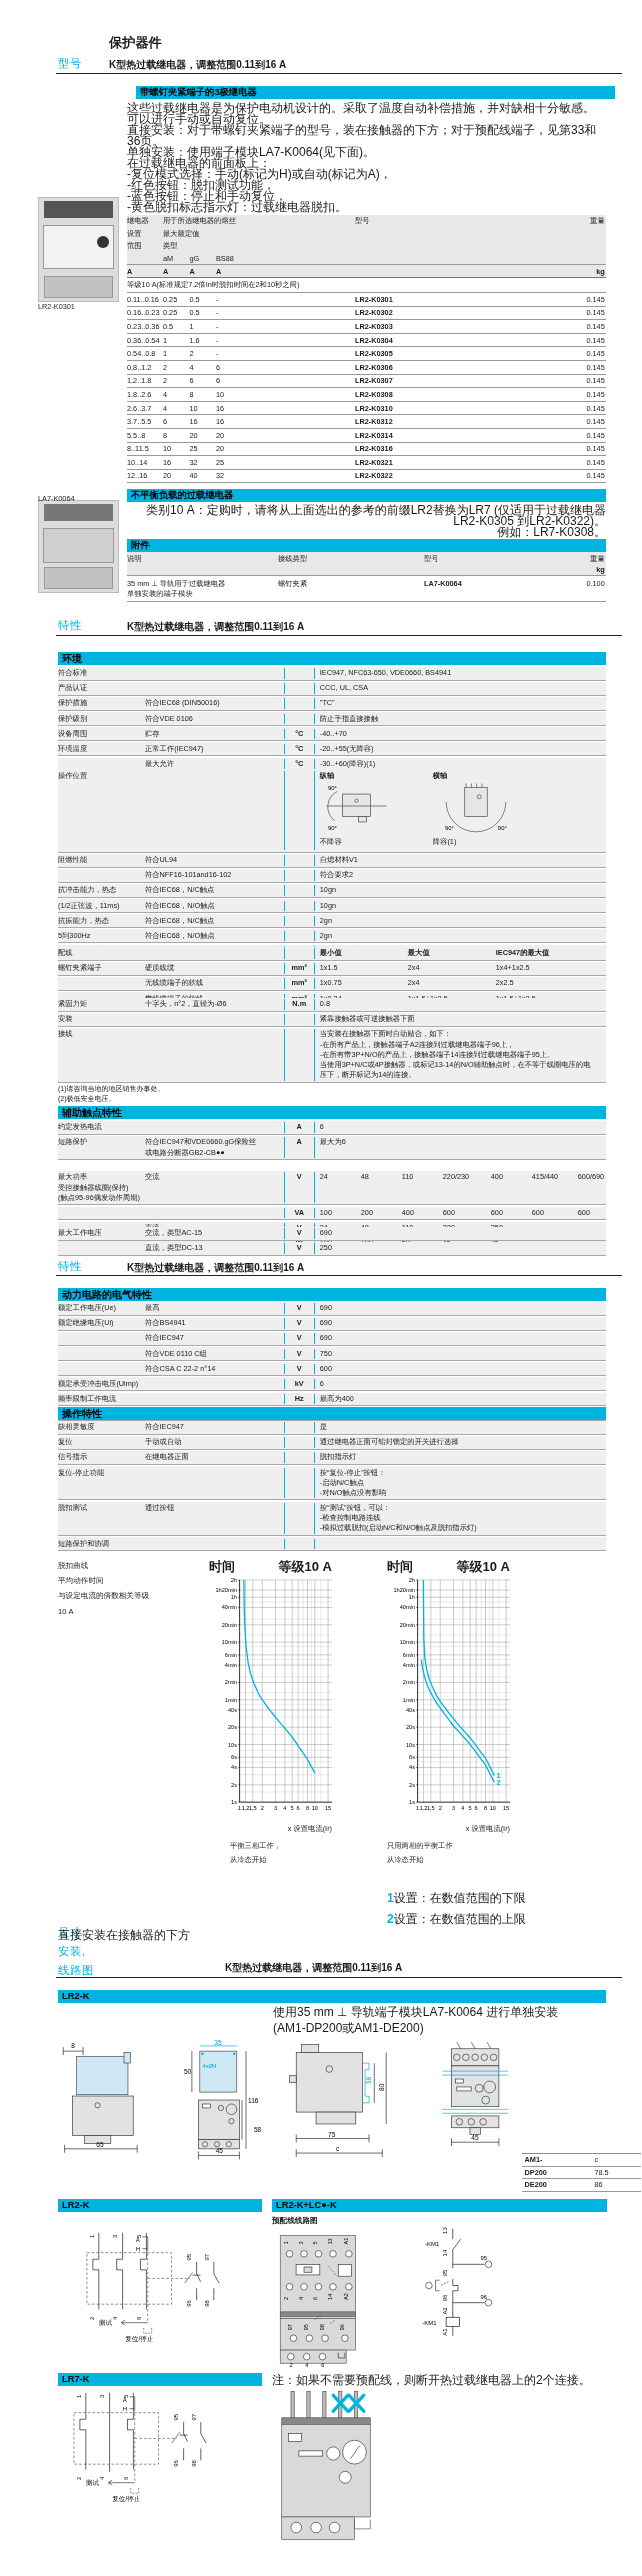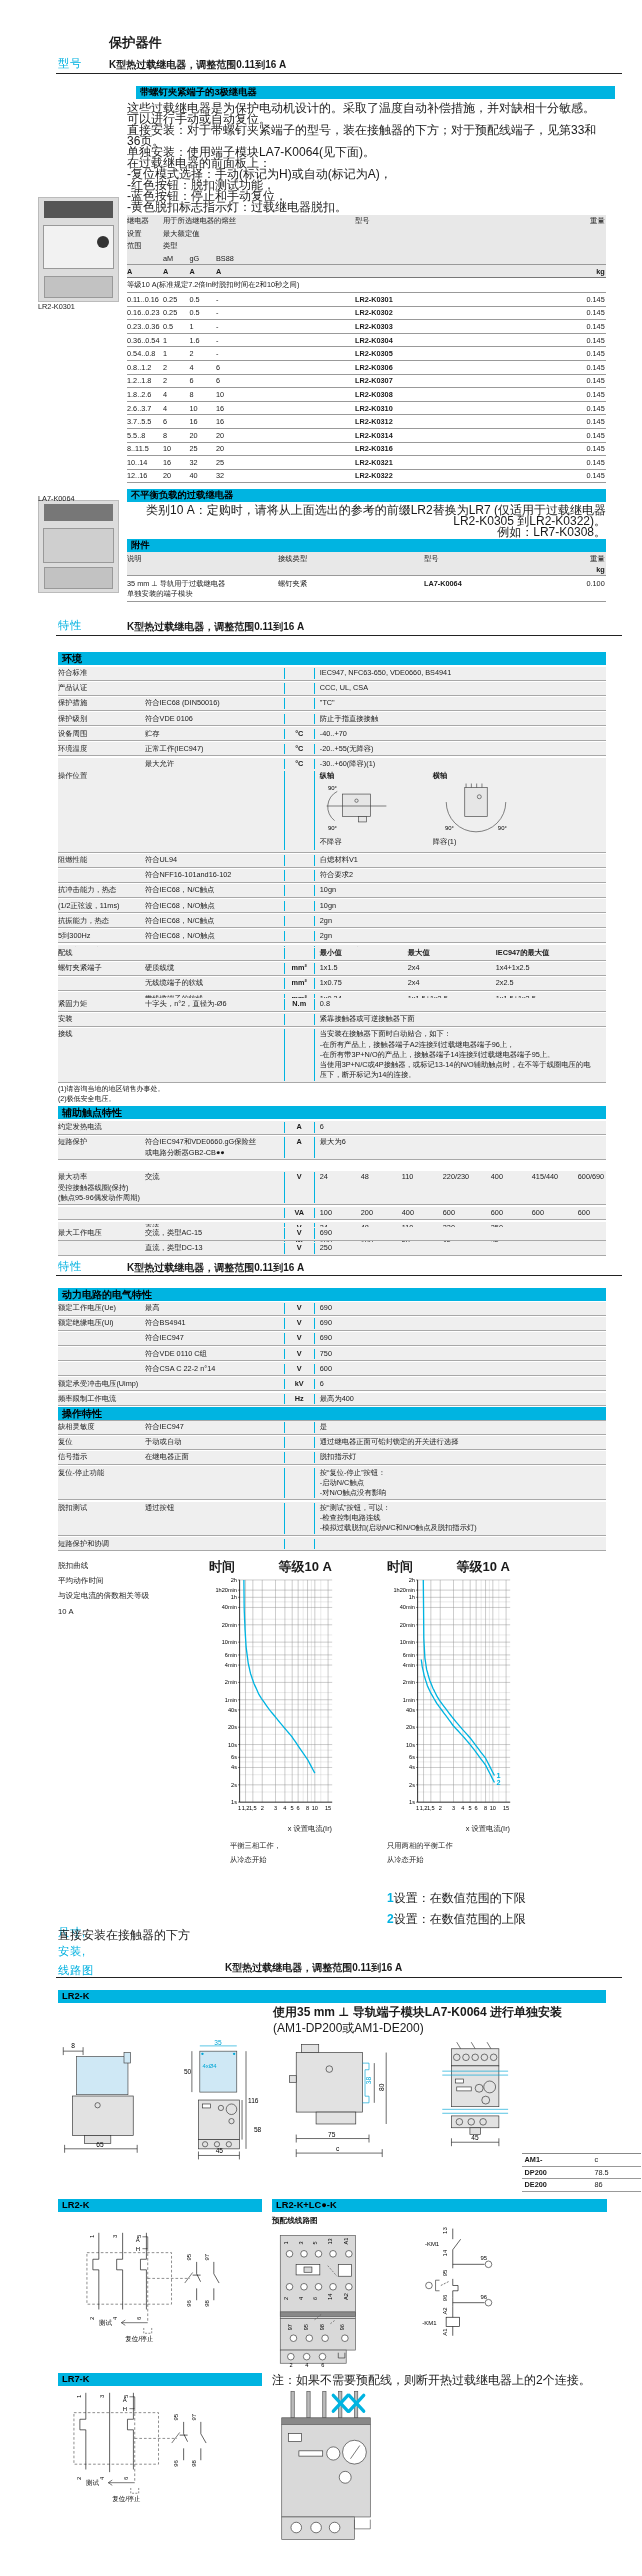--- a/index.html
+++ b/index.html
@@ -950,21 +950,21 @@
   <div class="abs sidebar-label" style="left:58px;top:1923px;line-height:19px;">
     <div>尺寸,</div>
     <div>安装,</div>
     <div>线路图</div>
   </div>
   <div class="abs sub-title" style="left:225px;top:1961px;">K型热过载继电器，调整范围0.11到16 A</div>
   <div class="abs rule" style="left:56px;top:1977px;width:566px;"></div>
 
   <div class="abs bar" style="left:58px;top:1990px;width:544px;">LR2-K</div>
   <div class="abs desc" style="left:58px;top:1930px;">直接安装在接触器的下方</div>
-  <div class="abs desc" style="left:273px;top:2007px;font-weight:bold;">使用35 mm ⊥ 导轨端子模块LA7-K0064 进行单独安装</div>
+  <div class="abs desc" style="left:273px;top:2007px;">使用35 mm ⊥ 导轨端子模块LA7-K0064 进行单独安装</div>
   <div class="abs desc" style="left:273px;top:2023px;">(AM1-DP200或AM1-DE200)</div>
 
   <svg class="abs" style="left:58px;top:2039px;" width="99" height="116" viewBox="0 0 150 175">
     <line x1="8" y1="18" x2="38" y2="18" stroke="#222"></line>
     <line x1="8" y1="12" x2="8" y2="24" stroke="#222"></line>
       <line x1="38" y1="12" x2="38" y2="24" stroke="#222"></line>
     <text x="20" y="14" font-size="10">8</text>
     <rect x="28" y="26" width="78" height="58" fill="#cfe8f5" stroke="#444"></rect>
     <rect x="100" y="20" width="10" height="16" fill="#cfe8f5" stroke="#444"></rect>
     <rect x="22" y="86" width="92" height="60" fill="#e2e2e2" stroke="#333"></rect>

